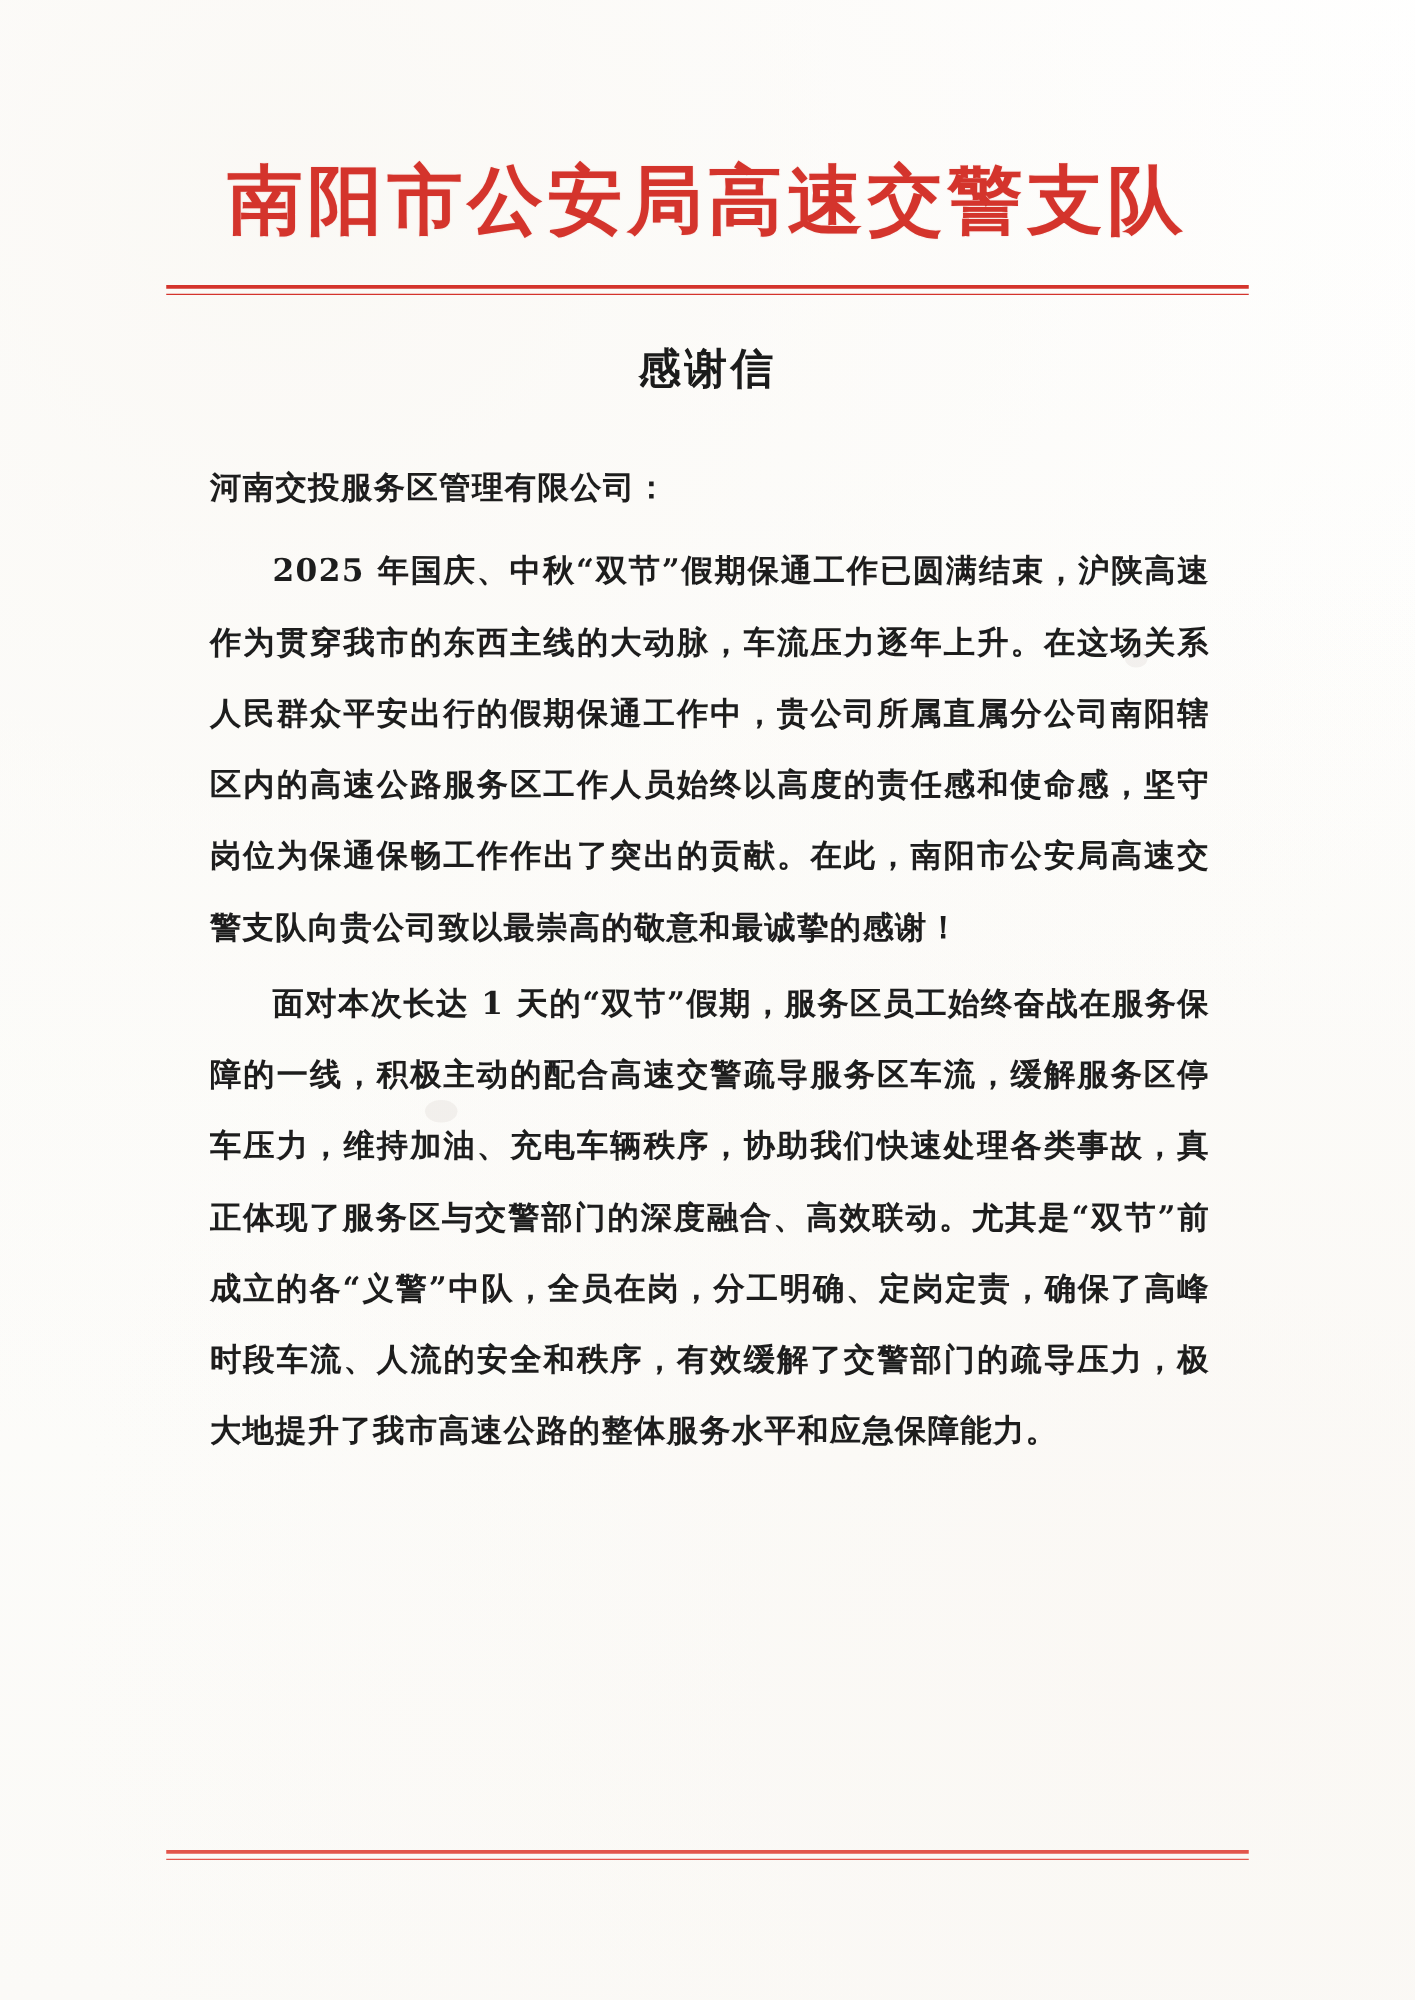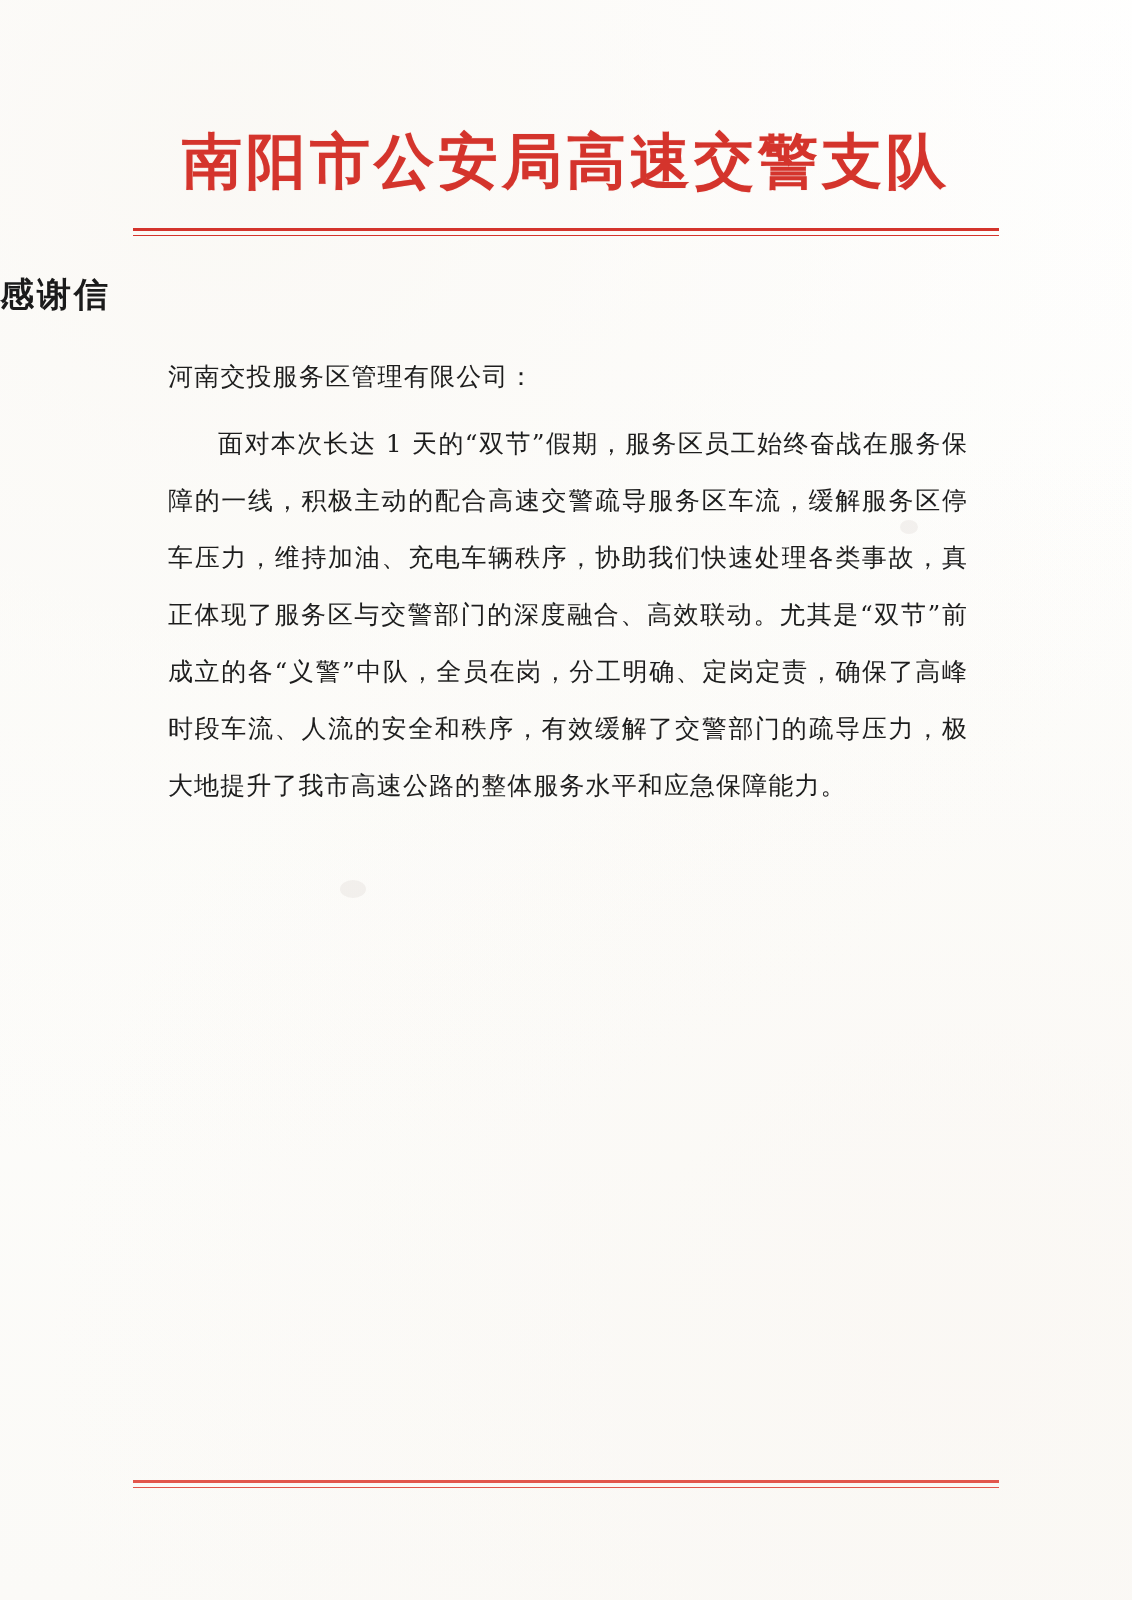--- a/index.html
+++ b/index.html
@@ -60,33 +60,34 @@
     height: 1px;
     background: #d4342c;
     margin-top: 4px;
   }
 
   .doc-title {
     position: absolute;
     top: 272px;
     left: 0;
     right: 0;
-    text-align: left;
+    text-align: center;
     font-family: "DejaVu Serif", "Liberation Serif", serif;
     font-weight: 700;
     font-size: 34px;
     letter-spacing: 3px;
     color: #1b1b1b;
   }
 
   .body-block {
     position: absolute;
-    top: 364px;
+    top: 377px;
     left: 168px;
     width: 800px;
+    font-weight: bold;
   }
   .salutation {
     font-size: 25px;
     line-height: 1.0;
     color: #1d1d1d;
     letter-spacing: 1.2px;
     margin-bottom: 26px;
     font-family: "DejaVu Serif", "Liberation Serif", serif;
   }
   .para {
@@ -141,20 +142,21 @@
   <div class="rule-double">
     <div class="r1"></div>
     <div class="r2"></div>
   </div>
 
   <div class="doc-title">感谢信</div>
 
   <div class="body-block">
     <div class="salutation">河南交投服务区管理有限公司：</div>
 
+    <p class="para">2025 年国庆、中秋“双节”假期保通工作已圆满结束，沪陕高速作为贯穿我市的东西主线的大动脉，车流压力逐年上升。在这场关系人民群众平安出行的假期保通工作中，贵公司所属直属分公司南阳辖区内的高速公路服务区工作人员始终以高度的责任感和使命感，坚守岗位为保通保畅工作作出了突出的贡献。在此，南阳市公安局高速交警支队向贵公司致以最崇高的敬意和最诚挚的感谢！</p>
 
     <p class="para">面对本次长达 1 天的“双节”假期，服务区员工始终奋战在服务保障的一线，积极主动的配合高速交警疏导服务区车流，缓解服务区停车压力，维持加油、充电车辆秩序，协助我们快速处理各类事故，真正体现了服务区与交警部门的深度融合、高效联动。尤其是“双节”前成立的各“义警”中队，全员在岗，分工明确、定岗定责，确保了高峰时段车流、人流的安全和秩序，有效缓解了交警部门的疏导压力，极大地提升了我市高速公路的整体服务水平和应急保障能力。</p>
 
   </div>
 
   <div class="footer-rule">
     <div class="f1"></div>
     <div class="f2"></div>
   </div>
 </div>

